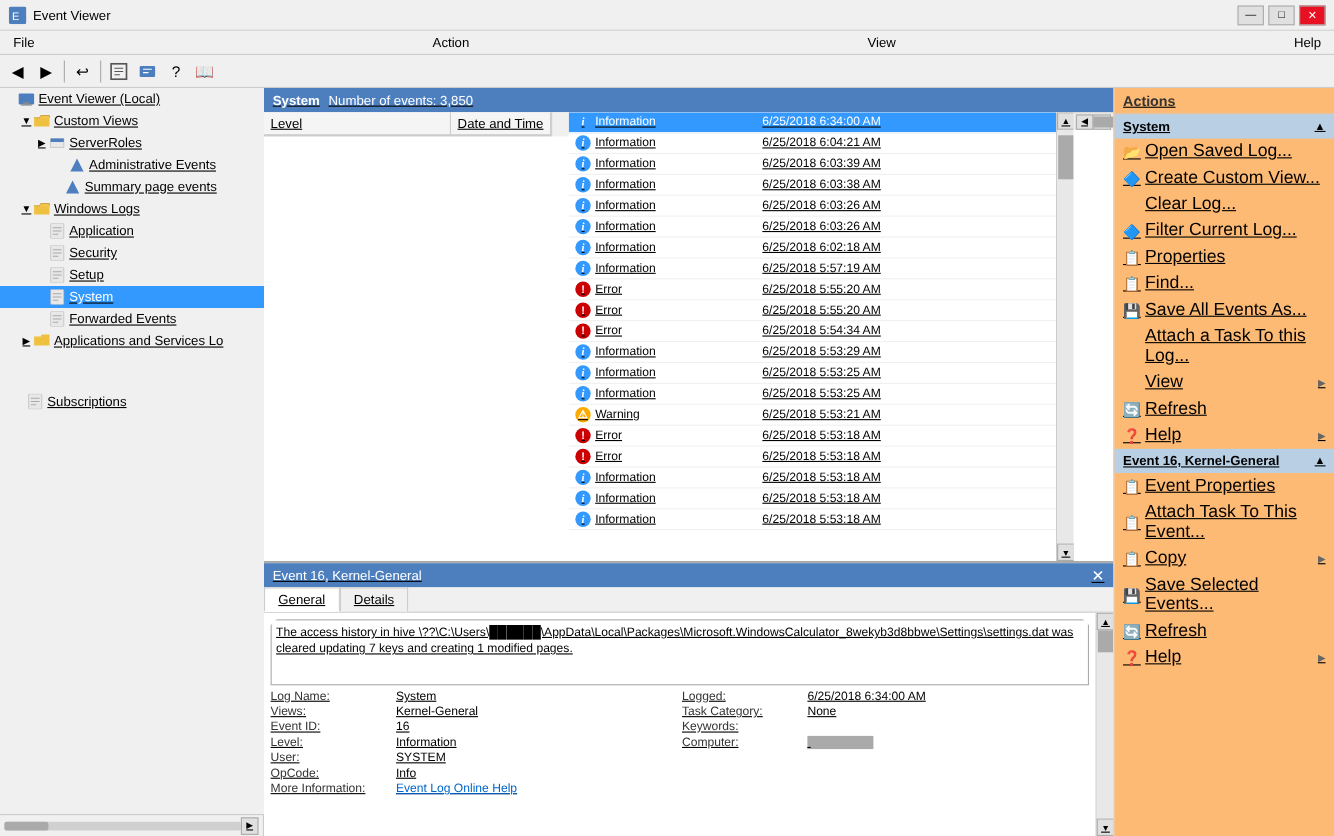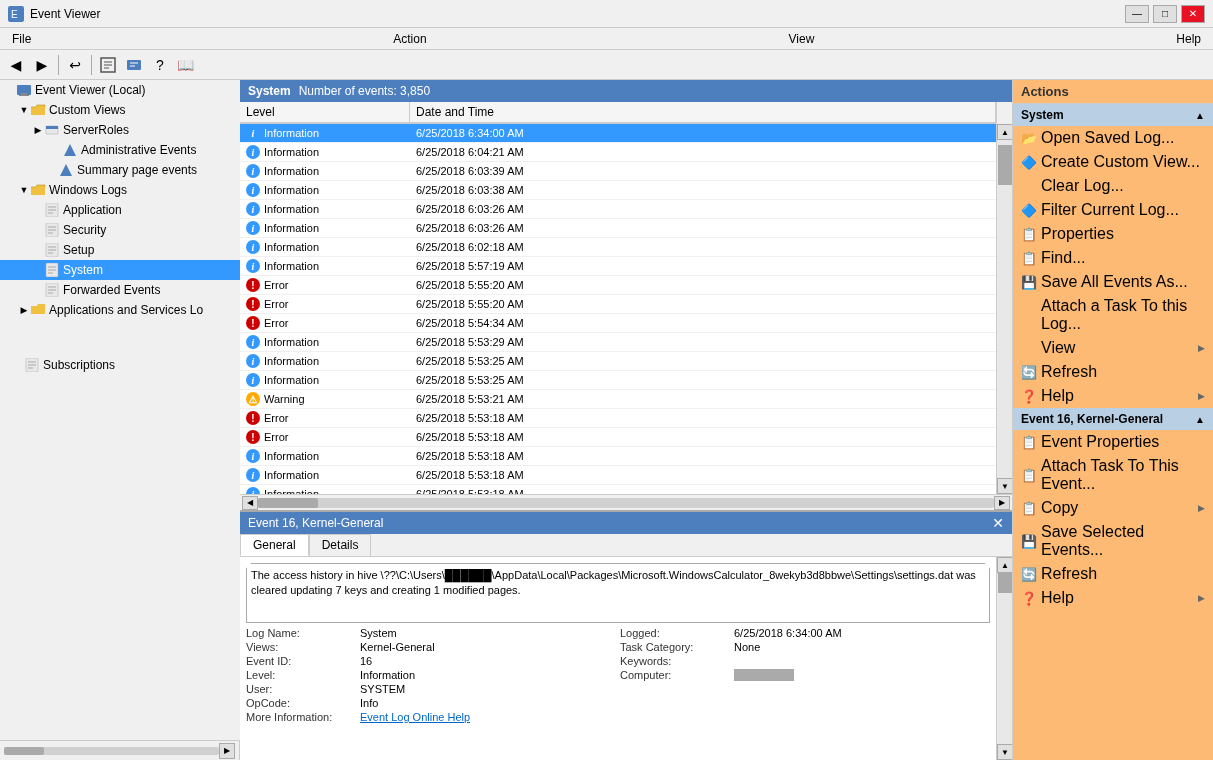--- a/index.html
+++ b/index.html
@@ -61,20 +61,21 @@
       cursor: pointer;
       display: flex; align-items: center; justify-content: center;
       font-size: 14px;
     }
     .toolbar-sep { width: 1px; height: 20px; background: #aaa; margin: 0 2px; }
 
     
     .main-container {
       display: flex;
       height: calc(760px - 28px - 22px - 30px);
+      text-decoration: underline;
     }
     .tree-item {
       display: flex;
       align-items: center;
       padding: 2px 4px;
       cursor: pointer;
       white-space: nowrap;
     }
     .tree-item.selected { background: #3399ff; color: white; }
     .tree-expander {
@@ -120,21 +121,20 @@
       gap: 8px;
     }
     .log-header-title { font-weight: bold; }
     .log-header-count { font-weight: normal; }
 
     
     .events-table-container {
       flex: 1;
       overflow: hidden;
       display: flex;
-      flex-direction: column;
     }
     .events-table-header {
       display: flex;
       background: #f5f5f5;
       border-bottom: 2px solid #ccc;
       font-size: 12px;
     }
     .events-table-header-cell {
       padding: 3px 6px;
       border-right: 1px solid #ccc;

